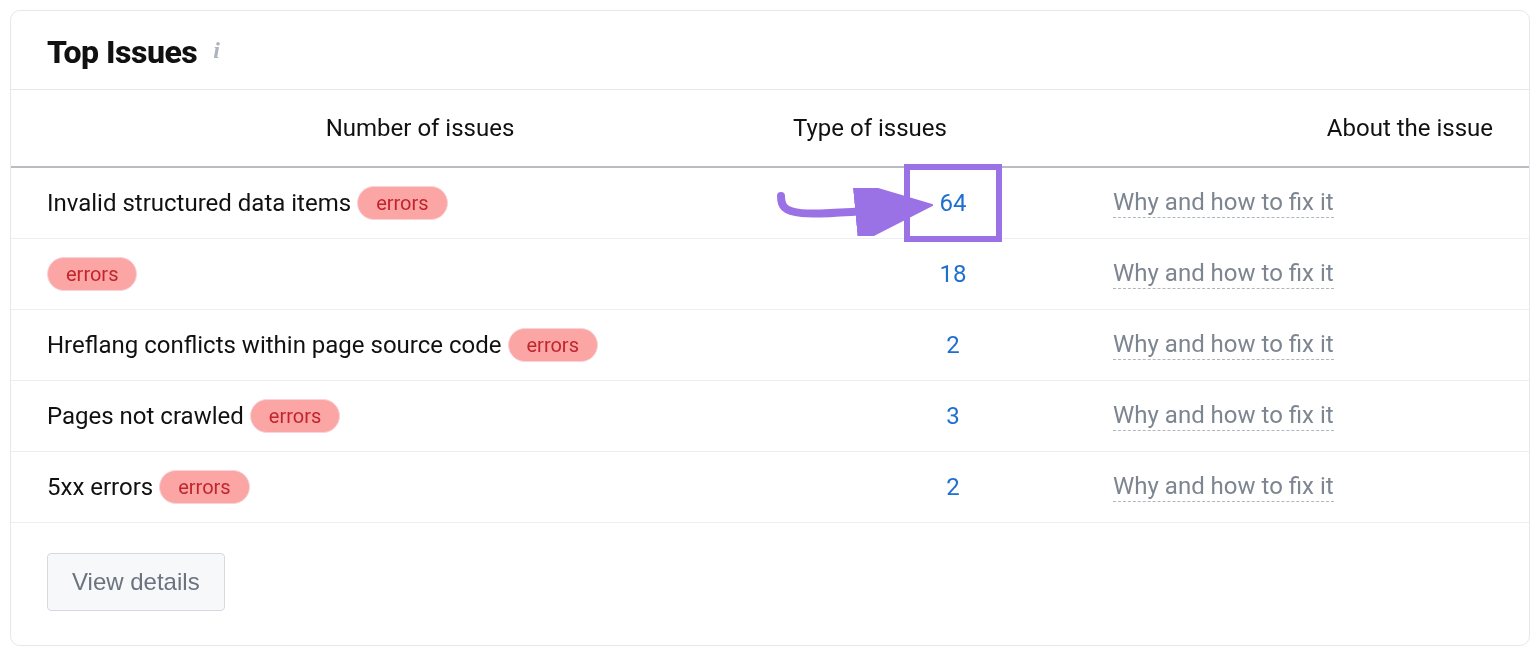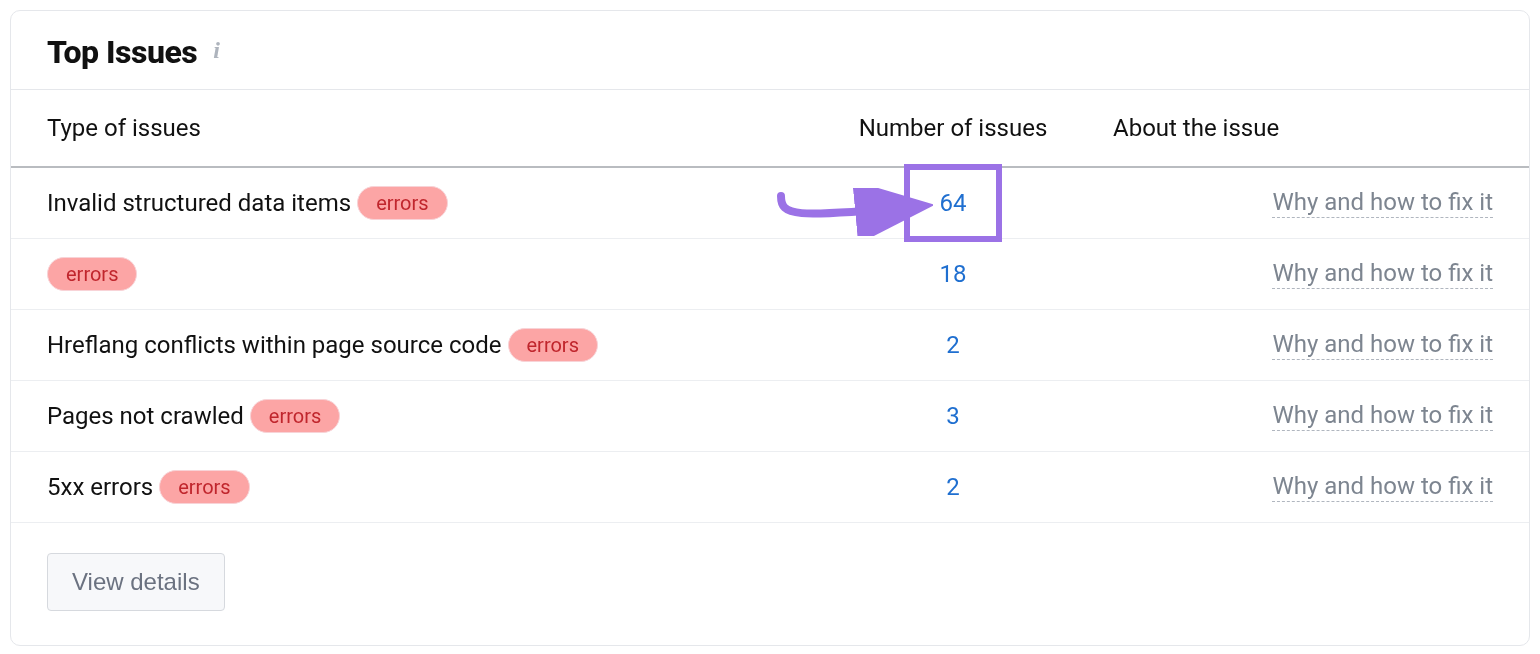--- a/index.html
+++ b/index.html
@@ -49,21 +49,21 @@
     border-bottom: 2px solid #b9bcc0;
     padding: 0 36px;
   }
   .th {
     font-size: 24px;
     color: #111;
     font-weight: 400;
     padding: 24px 0;
   }
   .th.center { text-align: center; }
-  .th.right  { text-align: left; }
+  .th.right  { text-align: right; }
 
   .row {
     display: grid;
     grid-template-columns: 1fr 320px 380px;
     align-items: center;
     padding: 18px 36px;
     border-bottom: 1px solid #eceef1;
     position: relative;
   }
   .row:last-of-type { border-bottom: 1px solid #eceef1; }
@@ -92,21 +92,20 @@
     position: relative;
   }
   .count-link {
     color: #1f6fd0;
     font-size: 24px;
     font-weight: 400;
     cursor: pointer;
     display: inline-block;
   }
   .about-cell {
-    text-align: right;
   }
   .about-link {
     color: #7d8590;
     font-size: 24px;
     border-bottom: 1px dashed #b0b6bf;
     cursor: pointer;
     display: inline-block;
     padding-bottom: 1px;
   }
   .footer {
@@ -145,22 +144,22 @@
 <body>
 
 <div class="card">
 
   <div class="card-header">
     <span class="card-title">Top Issues</span>
     <span class="info-icon">i</span>
   </div>
 
   <div class="table-header-row">
+    <div class="th center">Number of issues</div>
     <div class="th">Type of issues</div>
-    <div class="th center">Number of issues</div>
     <div class="th right">About the issue</div>
   </div>
 
   <div id="rows-container">
       <div class="row">
         <div class="arrow-annotation">
       <svg viewBox="0 0 160 48" width="160" height="48">
         <defs>
           <marker id="arrowhead" markerWidth="10" markerHeight="10" refX="7" refY="4" orient="auto">
             <path d="M0,0 L10,4 L0,8 Z" fill="#9b72e6"></path>

